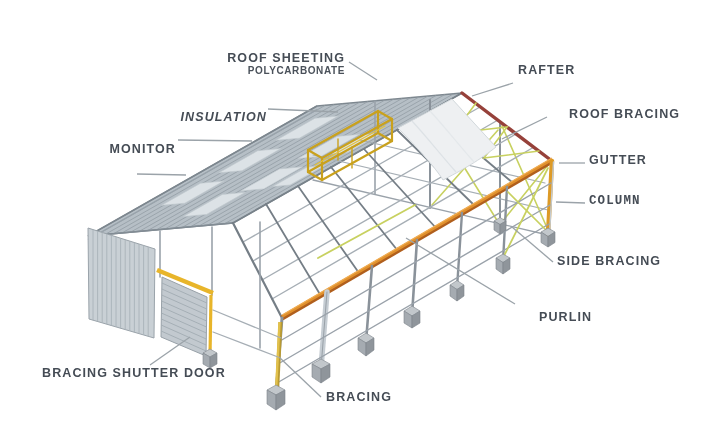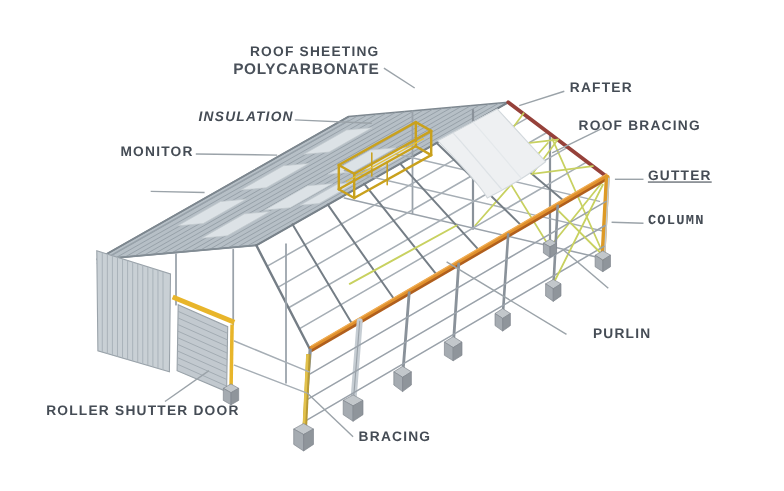--- a/index.html
+++ b/index.html
@@ -1,33 +1,33 @@
 <!DOCTYPE html>
 <html><head>
 <meta charset="utf-8">
 <style>
   html,body{margin:0;padding:0;background:#fff;}
   .canvas{position:relative;width:713px;height:446px;background:#ffffff;overflow:hidden;
           font-family:"Liberation Sans", sans-serif;}
   .canvas svg{position:absolute;left:0;top:0;}
   .label{position:absolute;color:#454c55;font-weight:bold;font-size:12.5px;
          letter-spacing:1.1px;white-space:nowrap;line-height:1.15;}
-  .label .l-sub{font-size:14px;letter-spacing:0.6px;text-align:right;margin-top:0px;color:#4a515a;}
-  .right-al{text-align:right;}
+  .label .l-sub{font-size:10px;letter-spacing:0.6px;text-align:right;margin-top:0px;color:#4a515a;}
+  .right-al{text-align:right;margin-top:11px;}
   
   .lbl-roof-sheeting{right:368px;top:40px;}
   .lbl-insulation{right:446px;top:99px;font-style:italic;}
   .lbl-monitor{right:537px;top:131px;text-align:right;}
   .lbl-ventilation{right:578px;top:165px;}
-  .lbl-rafter{left:518px;top:73px;}
-  .lbl-roof-bracing{left:526px;top:107px;}
-  .lbl-gutter{left:589px;top:153px;text-decoration:underline;}
+  .lbl-rafter{left:518px;top:63px;}
+  .lbl-roof-bracing{left:569px;top:107px;}
+  .lbl-gutter{left:589px;top:153px;}
   .lbl-column{left:589px;top:194px;font-family:Liberation Mono, monospace;}
   .lbl-side-bracing{left:557px;top:254px;}
-  .lbl-purlin{left:519px;top:296px;padding-left:20px;}
+  .lbl-purlin{left:519px;top:310px;padding-left:20px;}
   .lbl-roller-shutter-door{left:42px;top:366px;}
   .lbl-downpipe{left:326px;top:390px;}
 </style>
 </head>
 <body>
 
 <div class="canvas">
 
 <svg width="713" height="446" viewBox="0 0 713 446">
 
@@ -286,17 +286,18 @@
   <div class="label right-al lbl-roof-sheeting">
     <div class="l-main">ROOF SHEETING</div>
     <div class="l-sub">POLYCARBONATE</div>
   </div>
   <div class="label right-al lbl-insulation">INSULATION</div>
   <div class="label right-al lbl-monitor">MONITOR</div>
   <div class="label lbl-rafter">RAFTER</div>
   <div class="label lbl-roof-bracing">ROOF BRACING</div>
   <div class="label lbl-gutter">GUTTER</div>
   <div class="label lbl-column">COLUMN</div>
+  <div class="label lbl-side-bracing">SIDE BRACING</div>
   <div class="label lbl-purlin">PURLIN</div>
-  <div class="label lbl-roller-shutter-door">ROLLER SHUTTER DOOR</div>
+  <div class="label lbl-roller-shutter-door">BRACING SHUTTER DOOR</div>
   <div class="label lbl-downpipe">BRACING</div>
 
 </div>
 
 </body></html>

